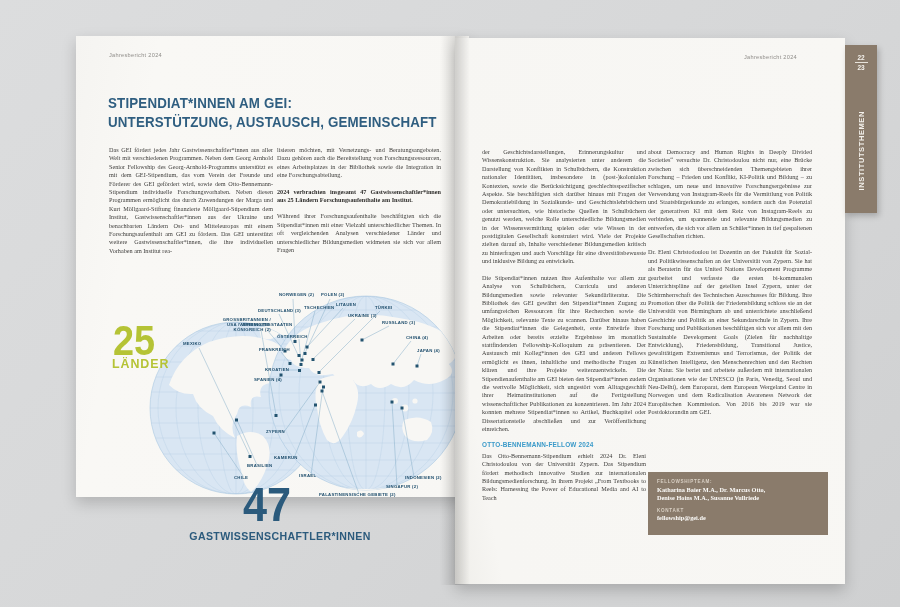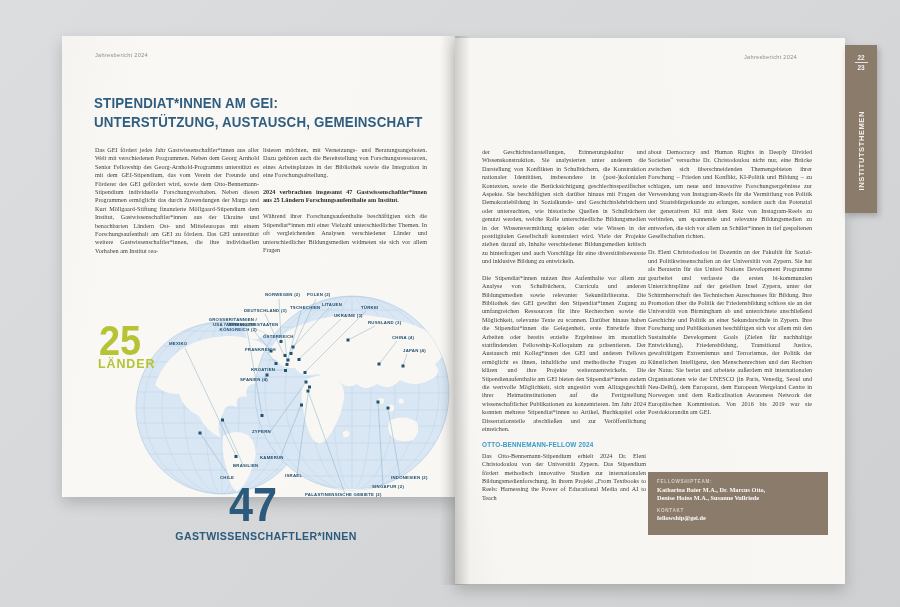--- a/index.html
+++ b/index.html
@@ -1,19 +1,19 @@
 <!DOCTYPE html>
 <html><head>
 <meta charset="utf-8">
 <style>
   html,body{margin:0;padding:0;}
   body{width:900px;height:607px;overflow:hidden;background:#d7d8d9;font-family:"Liberation Sans",sans-serif;}
   #canvas{position:relative;width:900px;height:607px;background:linear-gradient(135deg,#dcddde 0%,#d6d7d8 55%,#cfd0d1 100%);}
   .page{position:absolute;background:#f8f7f4;}
-  #left-page{left:62px;top:36px;width:393px;height:461px;box-shadow:0 6px 14px rgba(0,0,0,.18);background:linear-gradient(100deg,#f5f4f1 0%,#f9f8f5 18%,#f8f7f4 100%);}
+  #left-page{left:76px;top:36px;width:393px;height:461px;box-shadow:0 6px 14px rgba(0,0,0,.18);background:linear-gradient(100deg,#f5f4f1 0%,#f9f8f5 18%,#f8f7f4 100%);}
   #right-page{left:455px;top:38px;width:390px;height:546px;box-shadow:0 6px 14px rgba(0,0,0,.20);background:linear-gradient(80deg,#efeeea 0%,#f7f6f3 10%,#f8f7f4 100%);}
   #spine{position:absolute;left:440px;top:36px;width:30px;height:549px;background:linear-gradient(90deg,rgba(0,0,0,0) 0%,rgba(0,0,0,.10) 48%,rgba(0,0,0,.16) 52%,rgba(0,0,0,0) 100%);pointer-events:none;}
   .runhead{position:absolute;font-size:5.6px;letter-spacing:.3px;color:#8f8d89;}
   .title{position:absolute;font-weight:bold;color:#2f5e80;font-size:15.5px;line-height:18.5px;letter-spacing:.2px;transform:scaleX(.86);transform-origin:left top;white-space:nowrap;}
   .col{position:absolute;width:164px;font-family:"Liberation Serif",serif;font-size:6.2px;line-height:8.4px;text-align:justify;color:#3f3e3c;}
   .col p{margin:0 0 8px 0;}
   .lede-bold{font-weight:bold;color:#2e2d2b;}
   .subhead{color:#3a9ac9;font-family:"Liberation Sans",sans-serif;font-weight:bold;font-size:6.4px;letter-spacing:.2px;margin:0 0 2px 0;}
   
   #map{position:absolute;left:33px;top:244px;width:362px;height:300px;}

